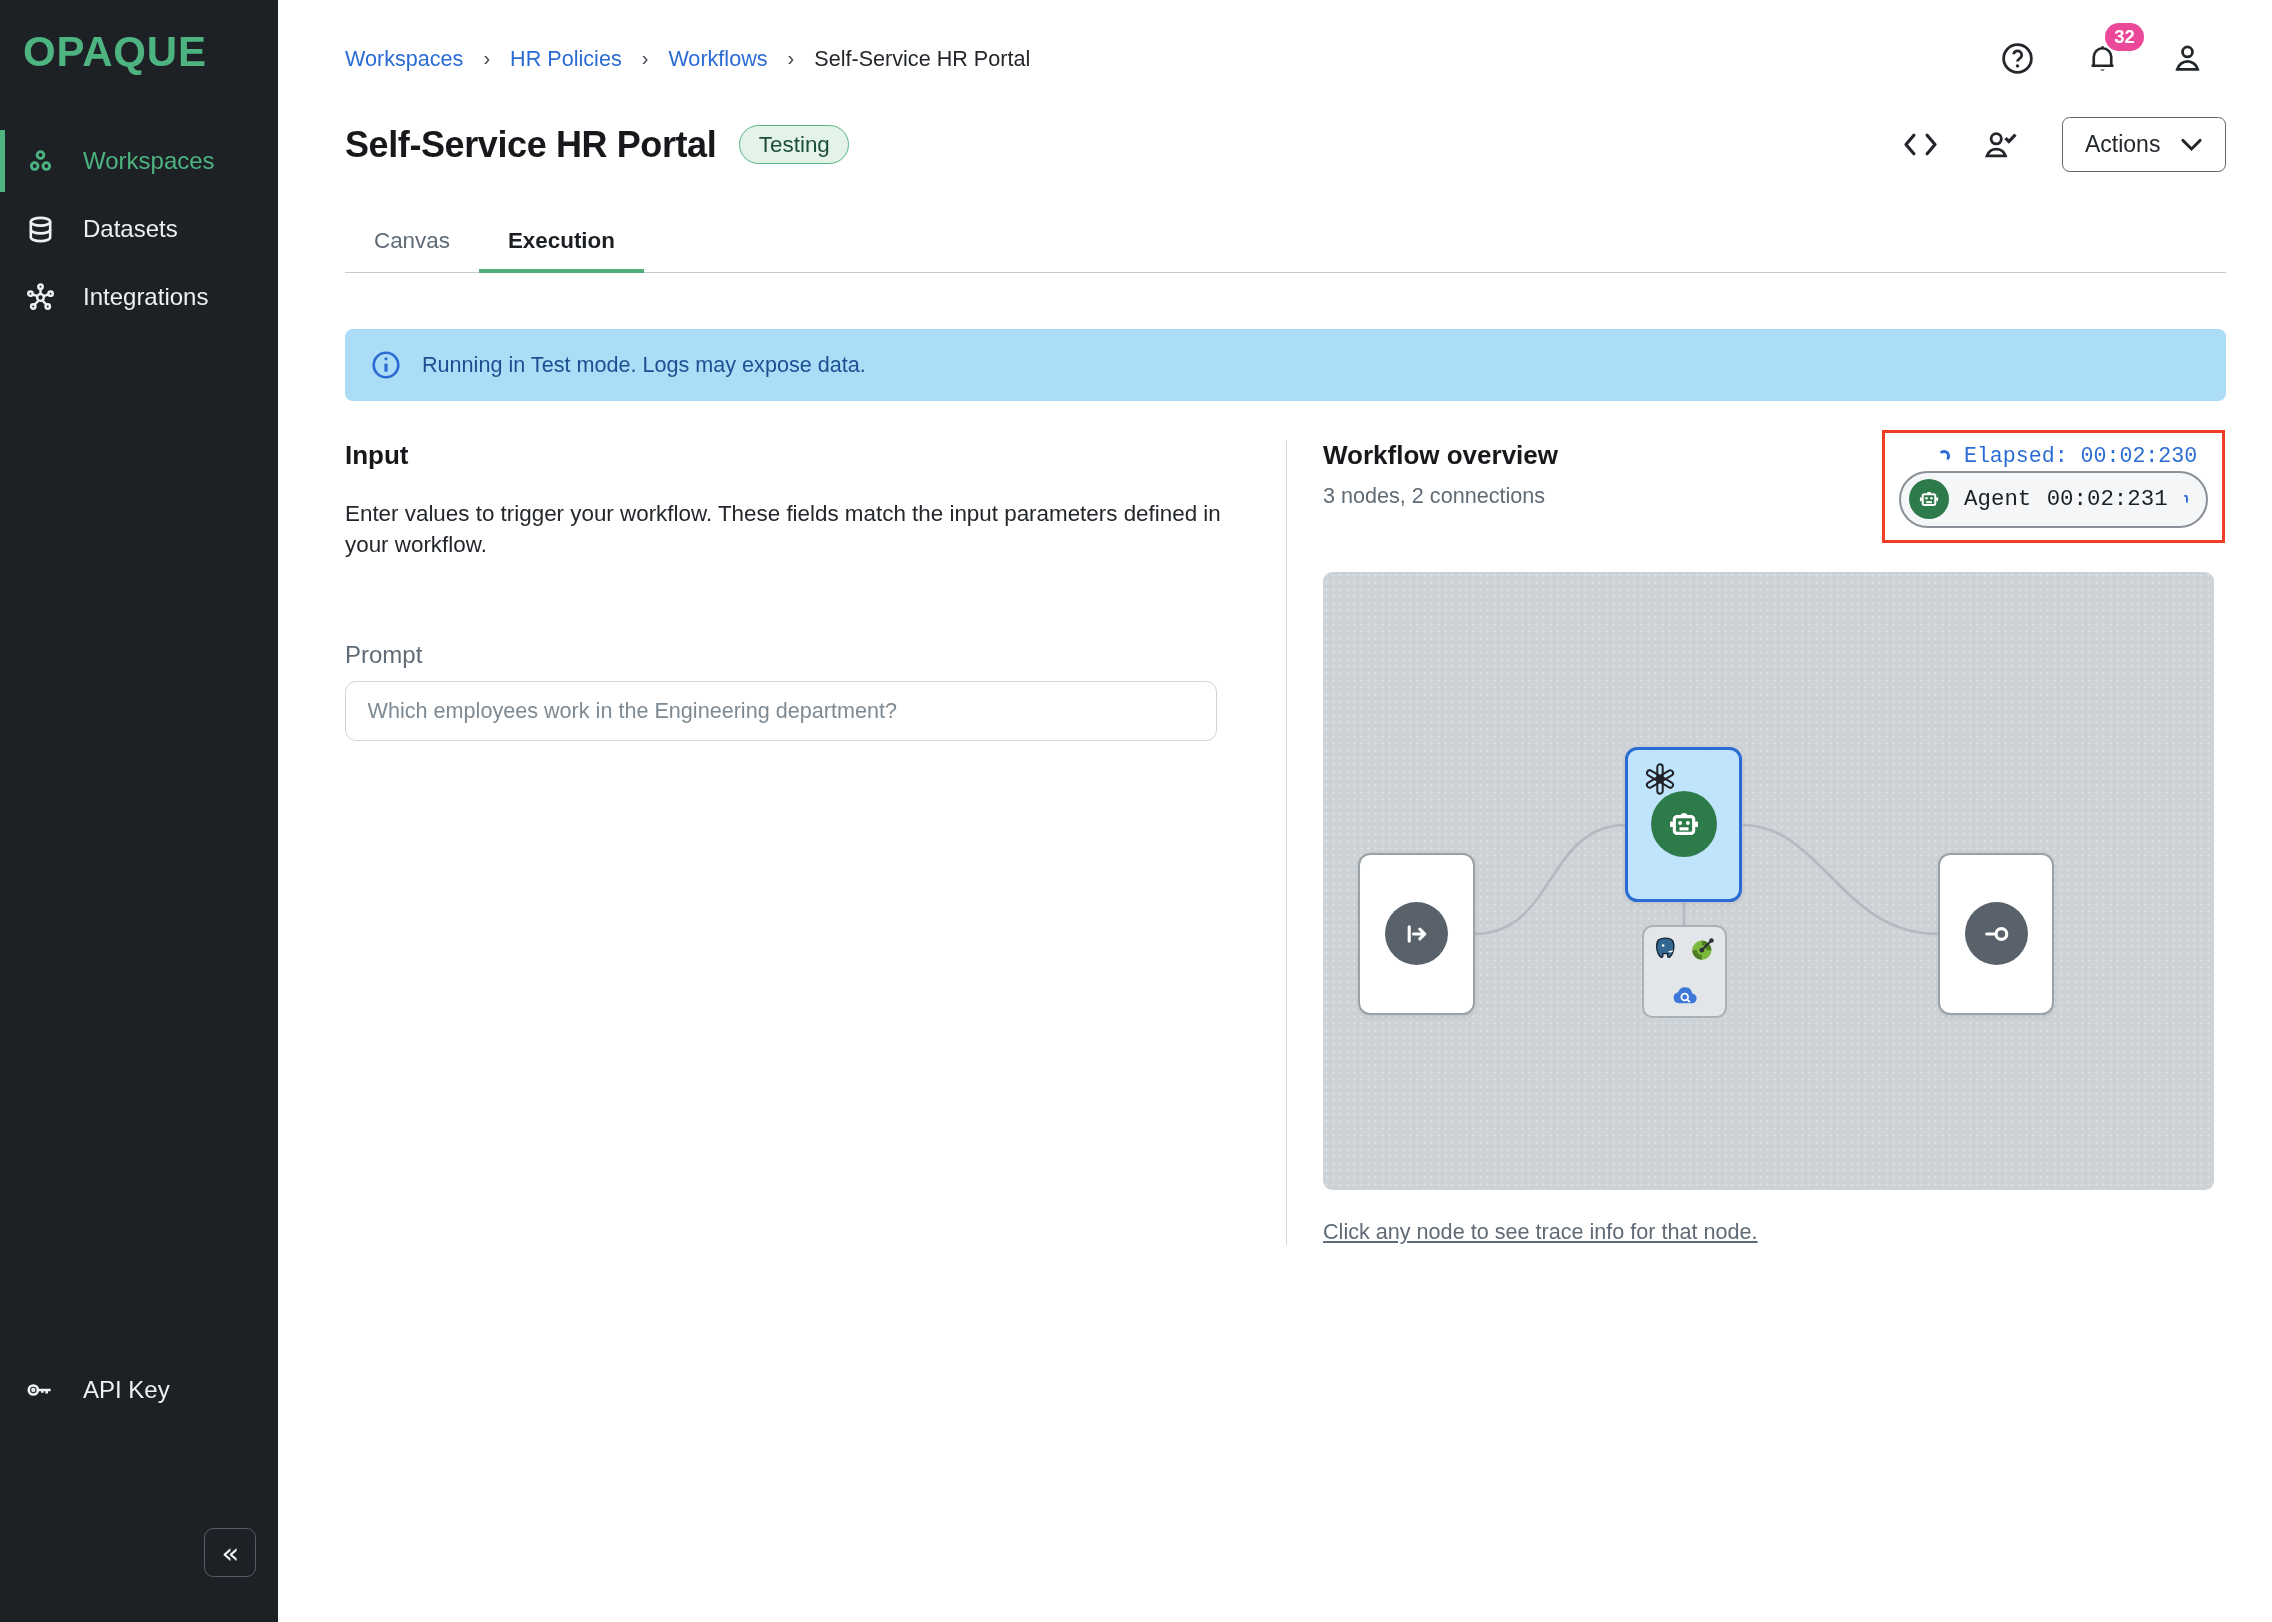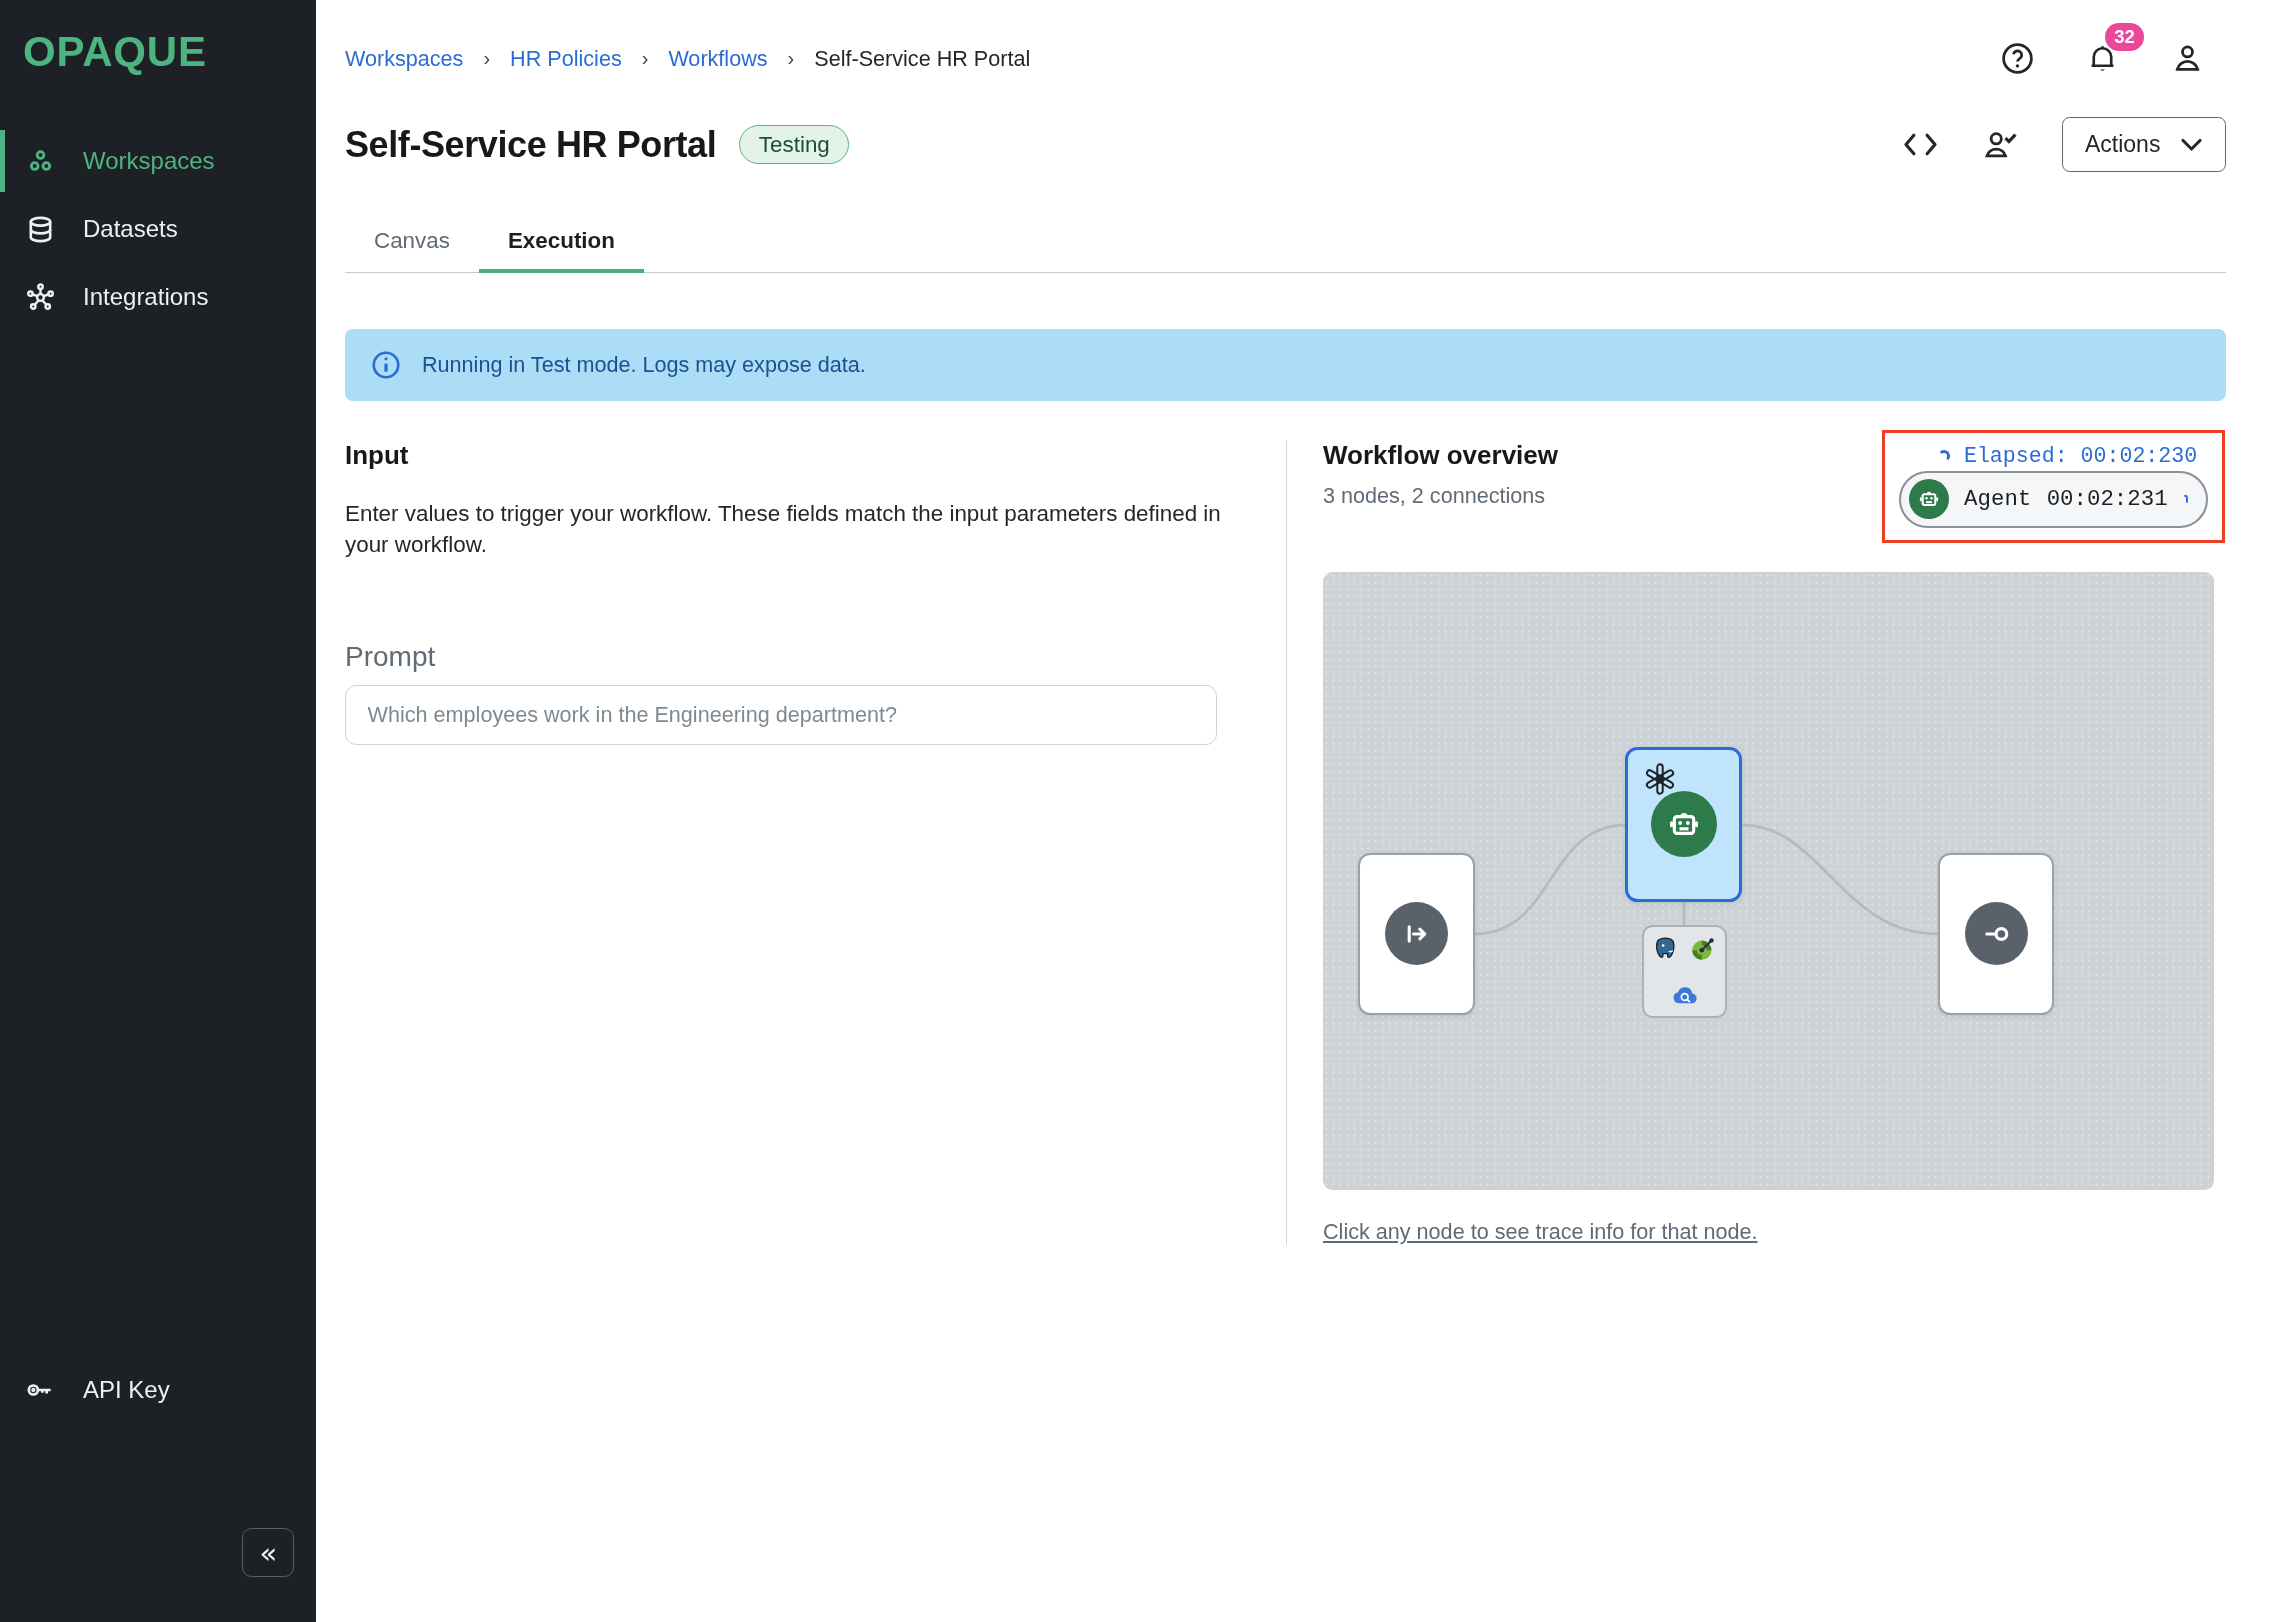--- a/index.html
+++ b/index.html
@@ -1,20 +1,20 @@
 <!DOCTYPE html>
 <html style="font-size:12.3px"><head>
 <meta charset="utf-8">
 <style>
   * { margin:0; padding:0; box-sizing:border-box; }
   html,body { width:2273px; height:1623px; background:#ffffff;
     font-family:"Liberation Sans", sans-serif; color:#1a1e22; overflow:hidden; }
 
   
-  .sidebar { position:absolute; left:0; top:0; width:316px; height:1623px;
+  .sidebar { position:absolute; left:0; top:0; width:278px; height:1623px;
     background:#1d2125; color:#eef0f1; }
   .logo { padding:28px 0 0 23px; font-size:42px; font-weight:700; letter-spacing:0.8px;
     color:#4db380; }
   .nav { margin-top:51px; display:flex; flex-direction:column; }
   .nav-item { position:relative; display:flex; align-items:center; gap:26px;
     padding:17px 23px; font-size:24px; cursor:pointer; color:#eef0f1; }
   .nav-item .nicon { width:34px; height:34px; flex:0 0 34px; display:flex;
     align-items:center; justify-content:center; }
   .nav-item.active { color:#4db380; }
   .nav-item.active::before { content:""; position:absolute; left:0; top:3.1px;
@@ -62,21 +62,21 @@
   .banner-text { font-size:21.6px; color:#1d4f93; font-weight:500; }
 
   .columns { display:flex; margin-top:39px; }
   .col-left { width:941px; padding-right:38px; }
   .col-divider { width:0; border-left:1.5px solid #d3d7da; }
   .col-right { width:938px; padding-left:36px; }
 
   .section-h { font-size:26px; font-weight:700; color:#16181b; }
   .section-desc { margin-top:28px; font-size:22.4px; line-height:1.38; color:#23272c;
     max-width:880px; }
-  .field-label { display:block; margin-top:80px; font-size:28px; color:#5f6b76; }
+  .field-label { display:block; margin-top:80px; font-size:24px; color:#5f6b76; }
   .prompt-input { margin-top:12.3px; width:872px; height:60px; border:1.5px solid #ced4d8;
     border-radius:11px; padding:0 21.6px; font-size:21.6px; font-family:inherit;
     color:#23272b; outline:none; }
   .prompt-input::placeholder { color:#7e8a93; }
   .run-row { width:904px; display:flex; justify-content:flex-end; margin-top:56px; }
   .run-btn { display:flex; align-items:center; gap:18.5px; background:#f0f2f3;
     border:none; border-radius:9.3px; padding:17px 32px 17px 26px; font-size:22.4px;
     color:#9aa4ac; font-family:inherit; cursor:not-allowed; }
 
   .ov-header { display:flex; justify-content:space-between; align-items:flex-start; }

